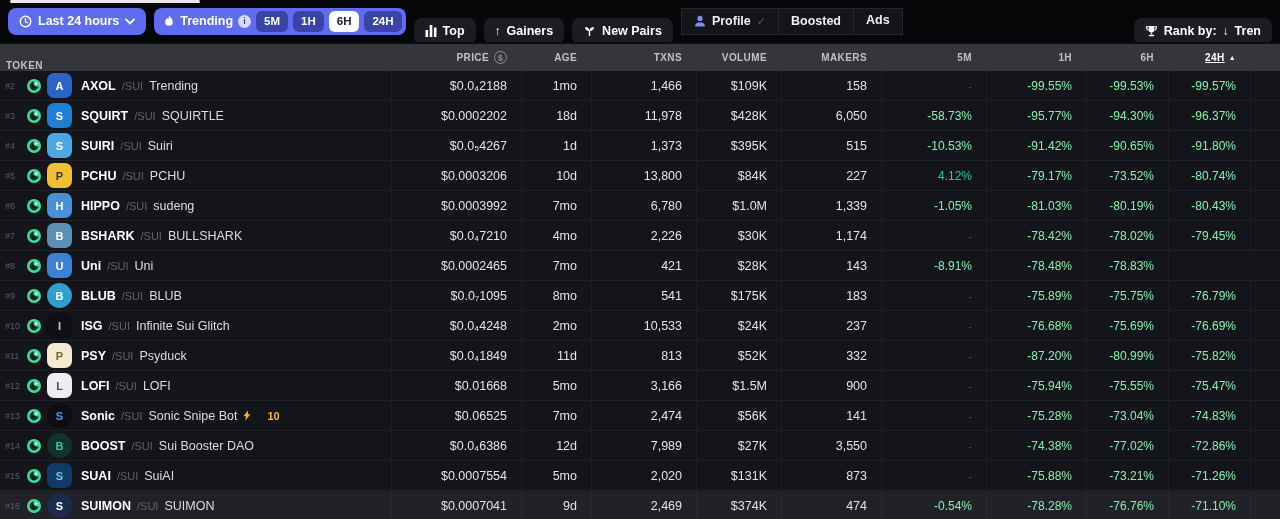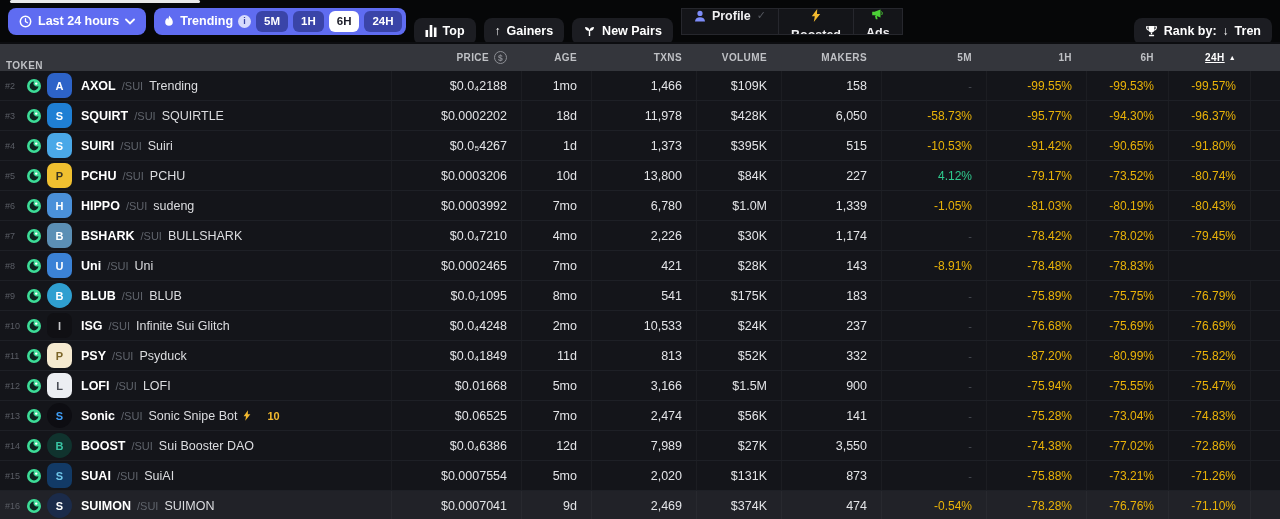--- a/index.html
+++ b/index.html
@@ -17,21 +17,21 @@
     flex:0 0 auto; }
   .btn-blue { background:#5f6cf1; }
   .btn-dark { background:#1c1d22;margin-top:20px; }
   .trending-group { display:flex; align-items:center; gap:5px; height:27px;
     background:#5f6cf1; border-radius:8px; padding:0 4px 0 10px; flex:0 0 auto; }
   .trending-label { font-size:12.5px; font-weight:700; color:#fff; }
   .tf-btn { height:21px; padding:0 8px; display:flex; align-items:center;
     border-radius:6px; background:#3a44a8; color:#fff; font-size:11.5px; font-weight:700;
     cursor:pointer; }
   .tf-btn.active { background:#fff; color:#1b1c28; }
-  .filter-group { display:flex; align-items:flex-start; height:27px; background:#141519;
+  .filter-group { display:flex; align-items:center; height:27px; background:#141519;
     border:1px solid #26272d; border-radius:0; overflow:hidden; flex:0 0 auto; }
   .filter-item { display:flex; align-items:center; gap:6px; padding:0 12px;
     font-size:12.5px; font-weight:700; color:#f0f0f2; cursor:pointer; }
   .filter-item + .filter-item { border-left:1px solid #26272d;flex-direction:column; }
   .check { color:#55585f; font-size:11px; font-weight:400; }
   .rankby { margin-left:auto; flex:0 0 auto; }
   .arrow-glyph { font-size:12px; font-weight:400; }
   .info-dot { width:13px; height:13px; border-radius:50%; background:rgba(255,255,255,.75);
     color:#3a44a8; font-size:9px; font-weight:700; display:flex; align-items:center;
     justify-content:center; }
@@ -61,21 +61,21 @@
   .rank { font-size:9px; color:#5a5d65; width:16px; flex:0 0 auto; }
   .chain-dot { width:14px; height:14px; flex:0 0 auto; }
   .avatar { width:25px; height:25px; flex:0 0 auto; display:flex; align-items:center;
     justify-content:center; font-size:11px; font-weight:700; }
   .sym { font-size:12.5px; font-weight:700; color:#fff; margin-left:3px; }
   .pair { font-size:11px; color:#5f636b; }
   .tname { font-size:12.5px; color:#dcdde0; }
   .badge { display:flex; align-items:center; gap:16px; color:#f3ba2f; font-size:11px;
     font-weight:700; }
   .pct { font-size:12px; }
-  .neg { color:#eab308; }
+  .neg { color:#86efac; }
   .pos { color:#2fca8e; }
   .dash { color:#4a4d55; font-size:11px; }
 </style>
 </head>
 <body>
 
 <div class="toolbar">
   <div class="scroll-thumb"></div>
 
   <div class="btn btn-blue">

